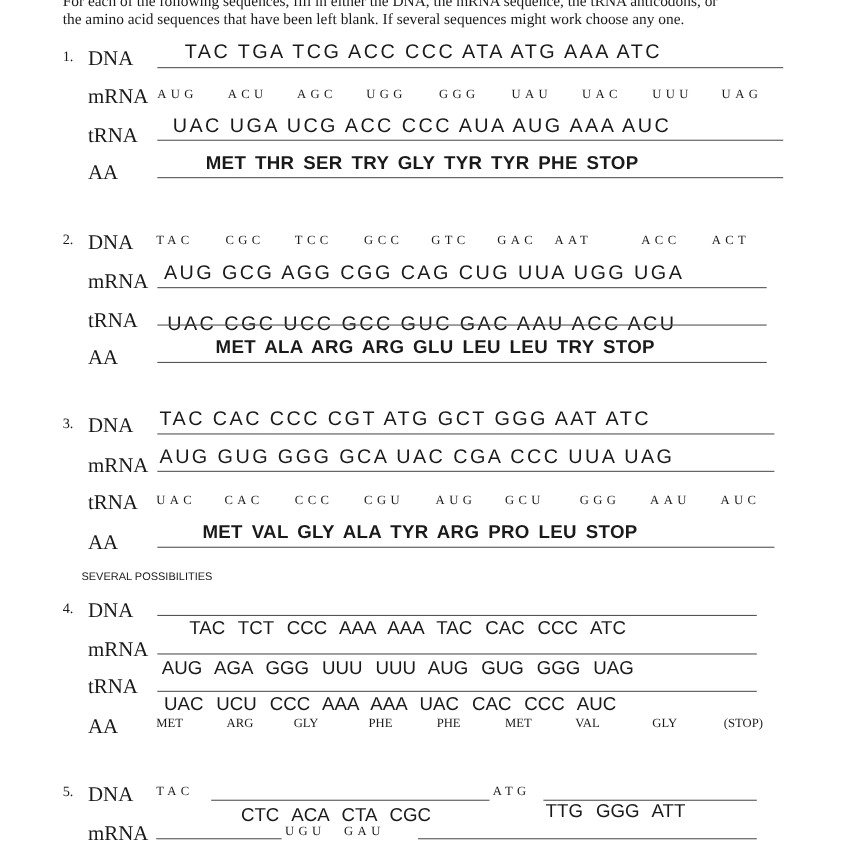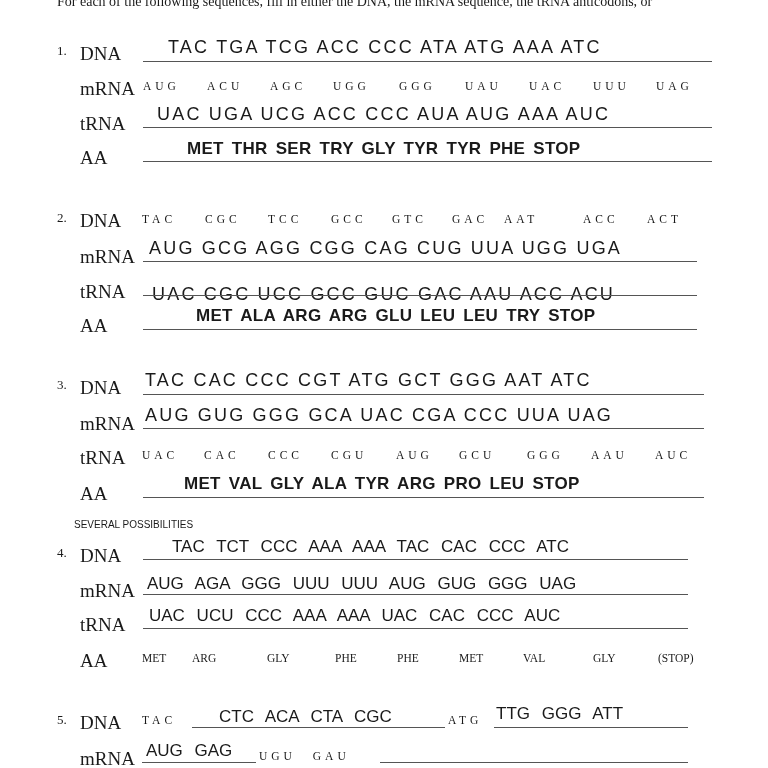--- a/index.html
+++ b/index.html
@@ -5,30 +5,31 @@
   html, body { margin: 0; padding: 0; background: #ffffff; }
   body { width: 768px; height: 768px; overflow: hidden; position: relative; color: #1a1a1a; }
   .serif { font-family: "Liberation Serif", "DejaVu Serif", serif; }
   .sans { font-family: "Liberation Sans", "DejaVu Sans", sans-serif; }
   .intro { position: absolute; left: 57px; top: -7px; width: 680px; font-size: 14px; line-height: 17px; }
   .num { position: absolute; left: 57px; font-size: 13px; }
   .lbl { position: absolute; left: 80px; font-size: 19px; }
   .rule { position: absolute; height: 0; border-top: 1.6px solid #555; }
   .ans { position: absolute; font-size: 18px; letter-spacing: 2.2px; white-space: nowrap; }
   .ans.aa { letter-spacing: 0.3px; word-spacing: 3px; font-size: 17px; font-weight: bold; }
-  .ans.s4 { letter-spacing: 0; word-spacing: 7px; font-size: 17px; }
+  .ans.s4 { letter-spacing: 0; word-spacing: 7px; font-size: 17px; margin-top: 24px; }
   .given { position: absolute; font-size: 11.5px; white-space: nowrap; }
   .given span { position: absolute; white-space: nowrap; letter-spacing: 4px; }
   .note { position: absolute; left: 74px; top: 519px; font-size: 10px; }
 </style>
 </head>
 <body>
 
 <div class="intro serif">
   <div>For each of the following sequences, fill in either the DNA, the mRNA sequence, the tRNA anticodons, or</div>
+  <div>the amino acid sequences that have been left blank.  If several sequences might work choose any one.</div>
 </div>
 
 <div>
   <div class="num serif" style="top:43px">1.</div>
   <div class="lbl serif" style="top:43px">DNA</div>
   <div class="ans sans" style="left:168px;top:37px">TAC TGA TCG ACC CCC ATA ATG AAA ATC</div>
   <div class="rule" style="left:143px;width:569px;top:61px"></div>
 
   <div class="lbl serif" style="top:78px">mRNA</div>
   <div class="given serif" style="left:0;top:80px">
@@ -119,21 +120,21 @@
   <div class="ans sans s4" style="left:147px;top:574px">AUG  AGA  GGG  UUU  UUU  AUG  GUG  GGG  UAG</div>
   <div class="rule" style="left:143px;width:545px;top:594px"></div>
 
   <div class="lbl serif" style="top:614px">tRNA</div>
   <div class="ans sans s4" style="left:149px;top:606px">UAC  UCU  CCC  AAA  AAA  UAC  CAC  CCC  AUC</div>
   <div class="rule" style="left:143px;width:545px;top:628px"></div>
 
   <div class="lbl serif" style="top:650px">AA</div>
   <div class="given serif" style="left:0;top:652px">
     <span style="left:142px;letter-spacing:0">MET</span>
-    <span style="left:192px;letter-spacing:0">ARG</span>
+    <span style="left:206px;letter-spacing:0">ARG</span>
     <span style="left:267px;letter-spacing:0">GLY</span>
     <span style="left:335px;letter-spacing:0">PHE</span>
     <span style="left:397px;letter-spacing:0">PHE</span>
     <span style="left:459px;letter-spacing:0">MET</span>
     <span style="left:523px;letter-spacing:0">VAL</span>
     <span style="left:593px;letter-spacing:0">GLY</span>
     <span style="left:658px;letter-spacing:0">(STOP)</span>
   </div>
 </div>
 

